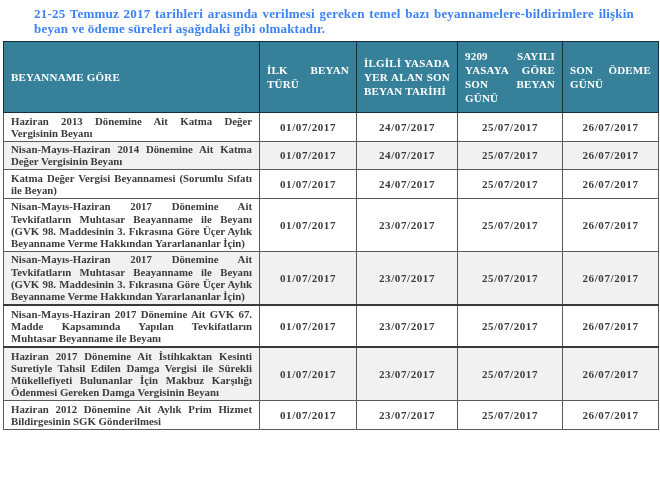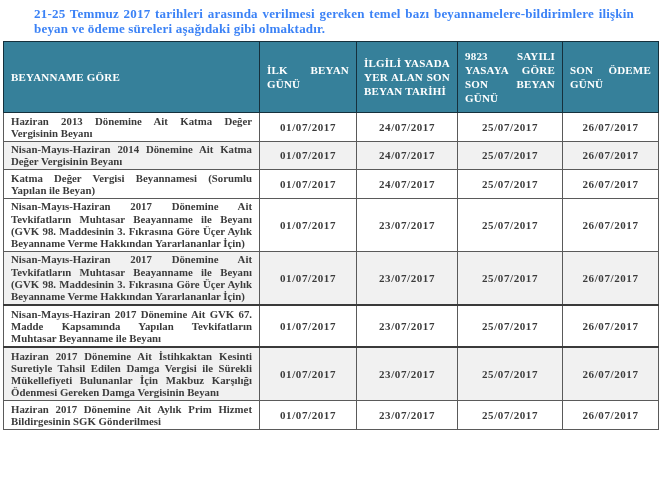--- a/index.html
+++ b/index.html
@@ -70,43 +70,43 @@
   <colgroup>
     <col style="width:256px">
       <col style="width:97px">
       <col style="width:101px">
       <col style="width:105px">
       <col style="width:96px">
   </colgroup>
   <thead>
     <tr>
       <th>BEYANNAME GÖRE</th>
-      <th>İLK BEYAN GÜNÜ</th>
+      <th>İLK BEYAN TÜRÜ</th>
       <th>İLGİLİ YASADA YER ALAN SON BEYAN TARİHİ</th>
-      <th>9823 SAYILI YASAYA GÖRE SON BEYAN GÜNÜ</th>
+      <th>9209 SAYILI YASAYA GÖRE SON BEYAN GÜNÜ</th>
       <th>SON ÖDEME GÜNÜ</th>
     </tr>
   </thead>
   <tbody>
     <tr>
       <td class="type">Haziran 2013 Dönemine Ait Katma Değer Vergisinin Beyanı</td>
       <td class="date">01/07/2017</td>
       <td class="date">24/07/2017</td>
       <td class="date">25/07/2017</td>
       <td class="date">26/07/2017</td>
     </tr>
     <tr class="alt">
       <td class="type">Nisan-Mayıs-Haziran 2014 Dönemine Ait Katma Değer Vergisinin Beyanı</td>
       <td class="date">01/07/2017</td>
       <td class="date">24/07/2017</td>
       <td class="date">25/07/2017</td>
       <td class="date">26/07/2017</td>
     </tr>
     <tr>
-      <td class="type">Katma Değer Vergisi Beyannamesi (Sorumlu Yapılan ile Beyan)</td>
+      <td class="type">Katma Değer Vergisi Beyannamesi (Sorumlu Sıfatı ile Beyan)</td>
       <td class="date">01/07/2017</td>
       <td class="date">24/07/2017</td>
       <td class="date">25/07/2017</td>
       <td class="date">26/07/2017</td>
     </tr>
     <tr>
       <td class="type">Nisan-Mayıs-Haziran 2017 Dönemine Ait Tevkifatların Muhtasar Beayanname ile Beyanı (GVK 98. Maddesinin 3. Fıkrasına Göre Üçer Aylık Beyanname Verme Hakkından Yararlananlar İçin)</td>
       <td class="date">01/07/2017</td>
       <td class="date">23/07/2017</td>
       <td class="date">25/07/2017</td>
@@ -127,20 +127,20 @@
       <td class="date">26/07/2017</td>
     </tr>
     <tr class="alt sect">
       <td class="type">Haziran 2017 Dönemine Ait İstihkaktan Kesinti Suretiyle Tahsil Edilen Damga Vergisi ile Sürekli Mükellefiyeti Bulunanlar İçin Makbuz Karşılığı Ödenmesi Gereken Damga Vergisinin Beyanı</td>
       <td class="date">01/07/2017</td>
       <td class="date">23/07/2017</td>
       <td class="date">25/07/2017</td>
       <td class="date">26/07/2017</td>
     </tr>
     <tr>
-      <td class="type">Haziran 2017 Dönemine Ait Aylık Prim Hizmet Bildirgesinin SGK Gönderilmesi</td>
+      <td class="type">Haziran 2012 Dönemine Ait Aylık Prim Hizmet Bildirgesinin SGK Gönderilmesi</td>
       <td class="date">01/07/2017</td>
       <td class="date">23/07/2017</td>
       <td class="date">25/07/2017</td>
       <td class="date">26/07/2017</td>
     </tr>
   </tbody>
 </table>
 
 </body></html>

